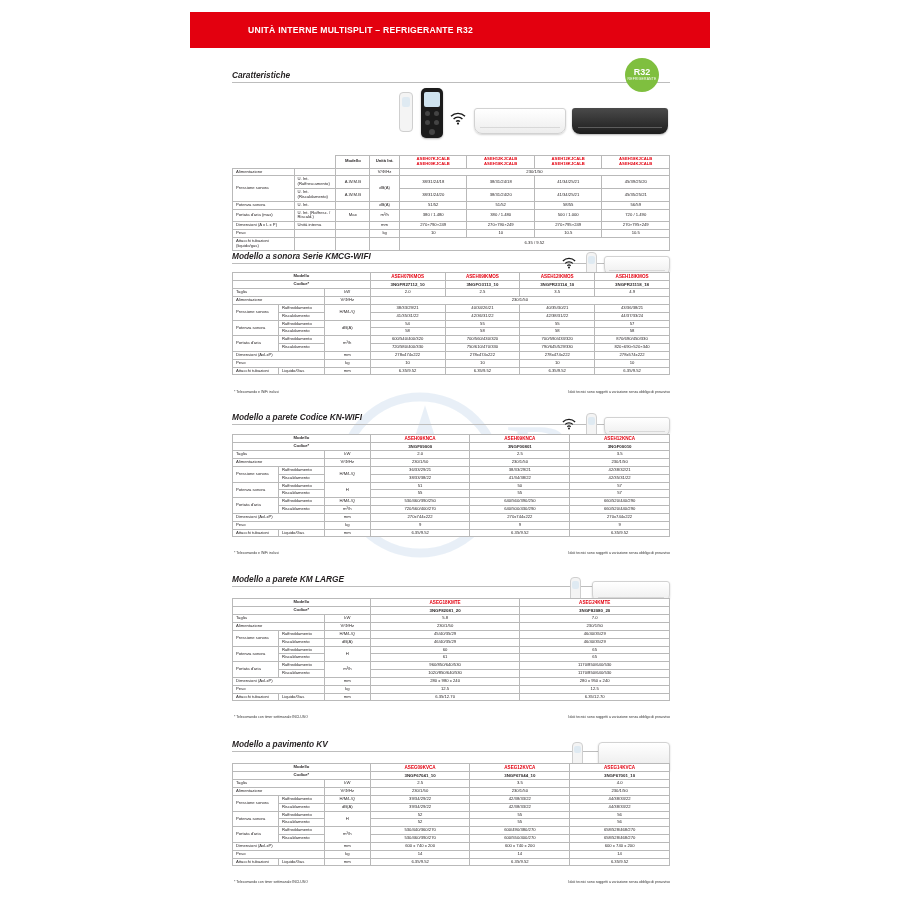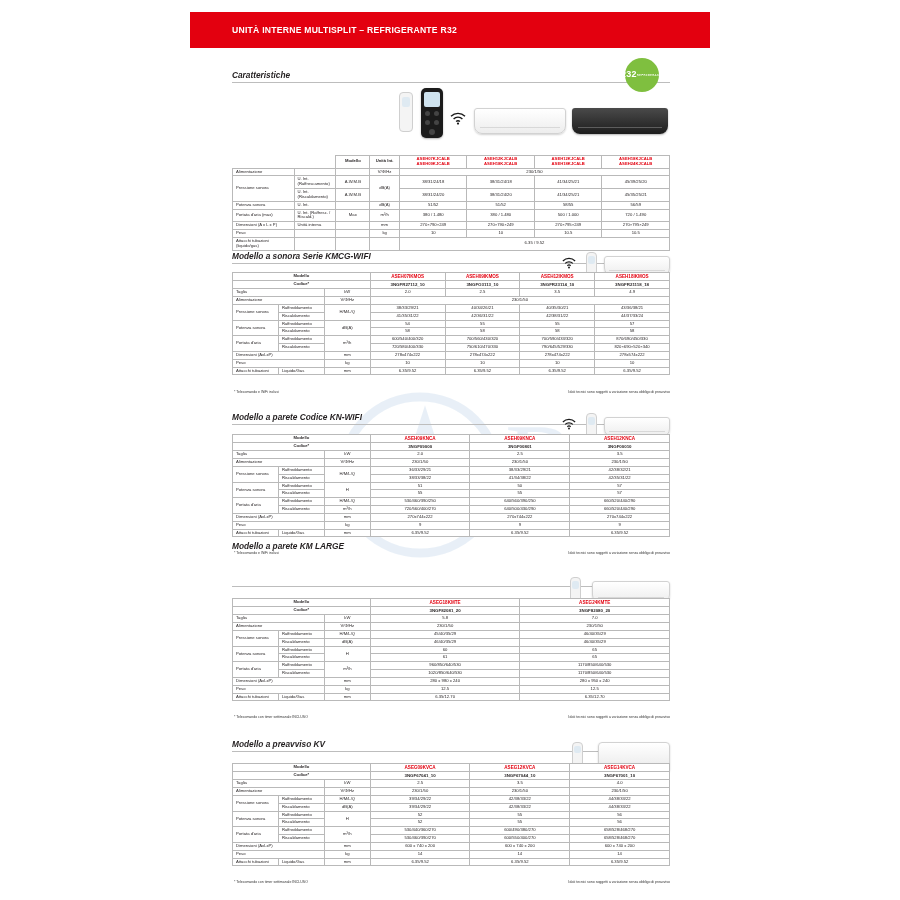--- a/index.html
+++ b/index.html
@@ -20,42 +20,43 @@
     opacity:0.10; pointer-events:none; z-index:0;
   }
   .watermark svg { width:100%; height:100%; }
 
   
   .banner {
     position:absolute; left:190px; top:12px; width:520px; height:36px;
     background:#e3000f; color:#fff;
     display:flex; align-items:center;
     z-index:3;
+    padding-left:16px;
   }
   .banner .btitle {
     font-size:8.6px; font-weight:bold; letter-spacing:0.25px;
     padding-left:42px;
   }
 
   .content { position:absolute; left:0; top:0; width:900px; height:900px; z-index:2;padding-left:34px; }
 
   .sec-title {
     position:absolute; font-size:8.3px; font-weight:bold; font-style:italic;
     color:#231f20;
   }
   .sec-rule {
     position:absolute; height:1px; background:#bdbdbd;
   }
 
   
   .r32 {
     position:absolute; left:625px; top:58px; width:34px; height:34px;
     border-radius:50%; background:#7fbf3f; color:#fff;
-    display:flex; flex-direction:row; align-items:center; justify-content:center;
-    font-size:9px; font-weight:bold; line-height:1;font-family:Liberation Mono, monospace;
+    display:flex; flex-direction:column; align-items:center; justify-content:center;
+    font-size:9px; font-weight:bold; line-height:1;
   }
   .r32 .sub { font-size:3.4px; font-weight:normal; margin-top:1px; letter-spacing:0.2px; }
 
   
   .unit-white {
     position:absolute; background:linear-gradient(#ffffff,#ededed);
     border:1px solid #d2d2d2; border-radius:3px 3px 8px 8px;
     box-shadow:0 1px 2px rgba(0,0,0,0.18);
   }
   .unit-white:after {
@@ -509,21 +510,21 @@
         <td>6.35/9.52</td>
         <td>6.35/9.52</td>
         <td>6.35/9.52</td>
       </tr>
     </tbody>
       </table>
 
     <div class="footnote" style="left:234px; top:551px;">* Telecomando e WiFi inclusi</div>
     <div class="footnote right" style="left:470px; top:551px; width:200px;">I dati tecnici sono soggetti a variazione senza obbligo di preavviso</div>
 
-    <div class="sec-title" style="left:232px; top:541px;">Modello a parete KM LARGE</div>
+    <div class="sec-title" style="left:232px; top:574px;">Modello a parete KM LARGE</div>
     <div class="sec-rule" style="left:232px; top:586px; width:438px;"></div>
 
     <div class="remote-white" style="left:570px; top:577px; width:11px; height:32px;">
       <div class="scr"></div>
     </div>
     <div class="unit-white" style="left:592px; top:581px; width:78px; height:22px;"></div>
 
     <table class="spec" id="tbl-kml" style="left:232px; top:598px; width:438px;">
       <tbody>
           <tr class="head">
@@ -603,21 +604,21 @@
         <td>mm</td>
         <td>6.35/12.70</td>
         <td>6.35/12.70</td>
       </tr>
     </tbody>
       </table>
 
     <div class="footnote" style="left:234px; top:715px;">* Telecomando con timer settimanale INCLUSO</div>
     <div class="footnote right" style="left:470px; top:715px; width:200px;">I dati tecnici sono soggetti a variazione senza obbligo di preavviso</div>
 
-    <div class="sec-title" style="left:232px; top:739px;">Modello a preavviso KV</div>
+    <div class="sec-title" style="left:232px; top:739px;">Modello a pavimento KV</div>
     <div class="sec-rule" style="left:232px; top:751px; width:438px;"></div>
 
     <div class="remote-white" style="left:572px; top:742px; width:11px; height:30px;">
       <div class="scr"></div>
     </div>
     <div class="floor-unit" style="left:598px; top:742px; width:72px; height:30px;"></div>
 
     <table class="spec" id="tbl-kv" style="left:232px; top:763px; width:438px;">
       <tbody>
           <tr class="head">

